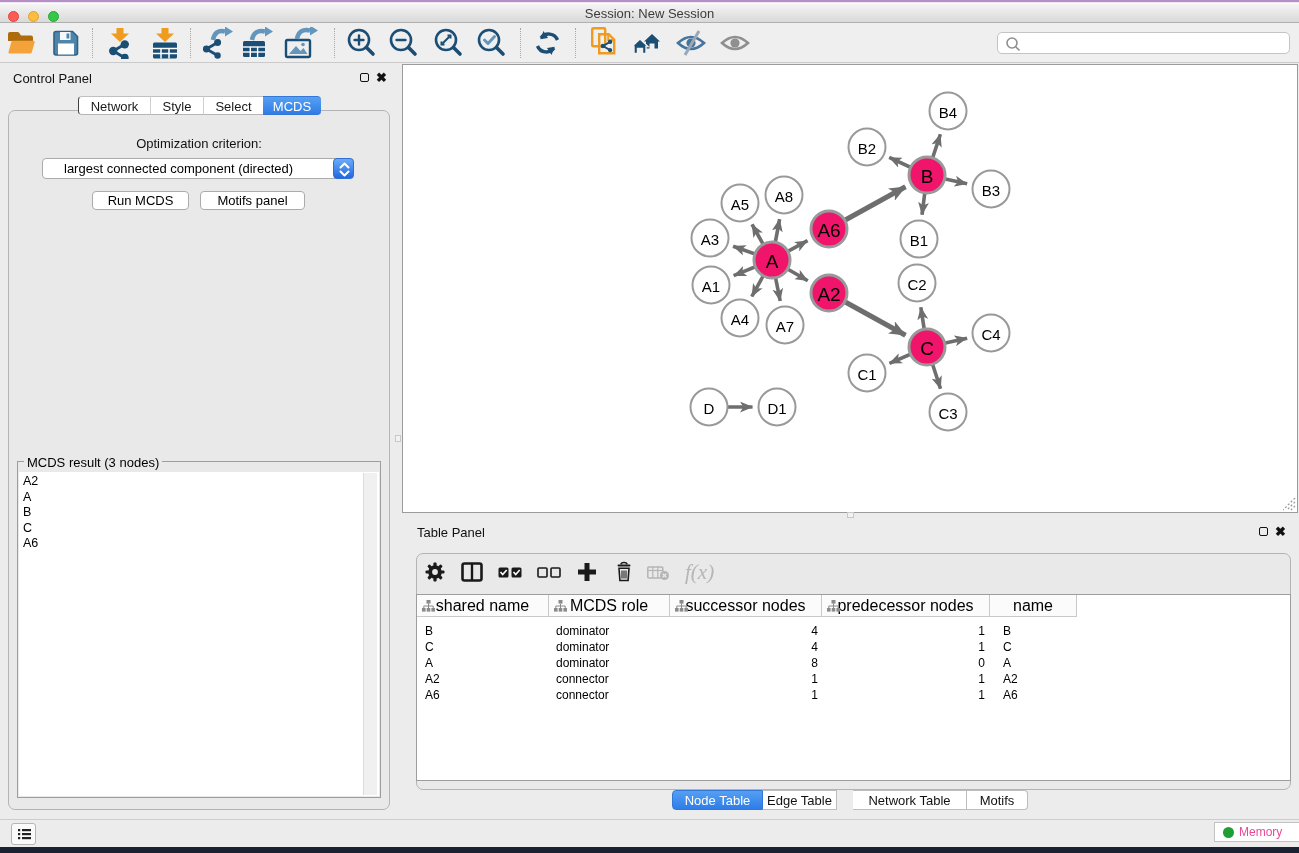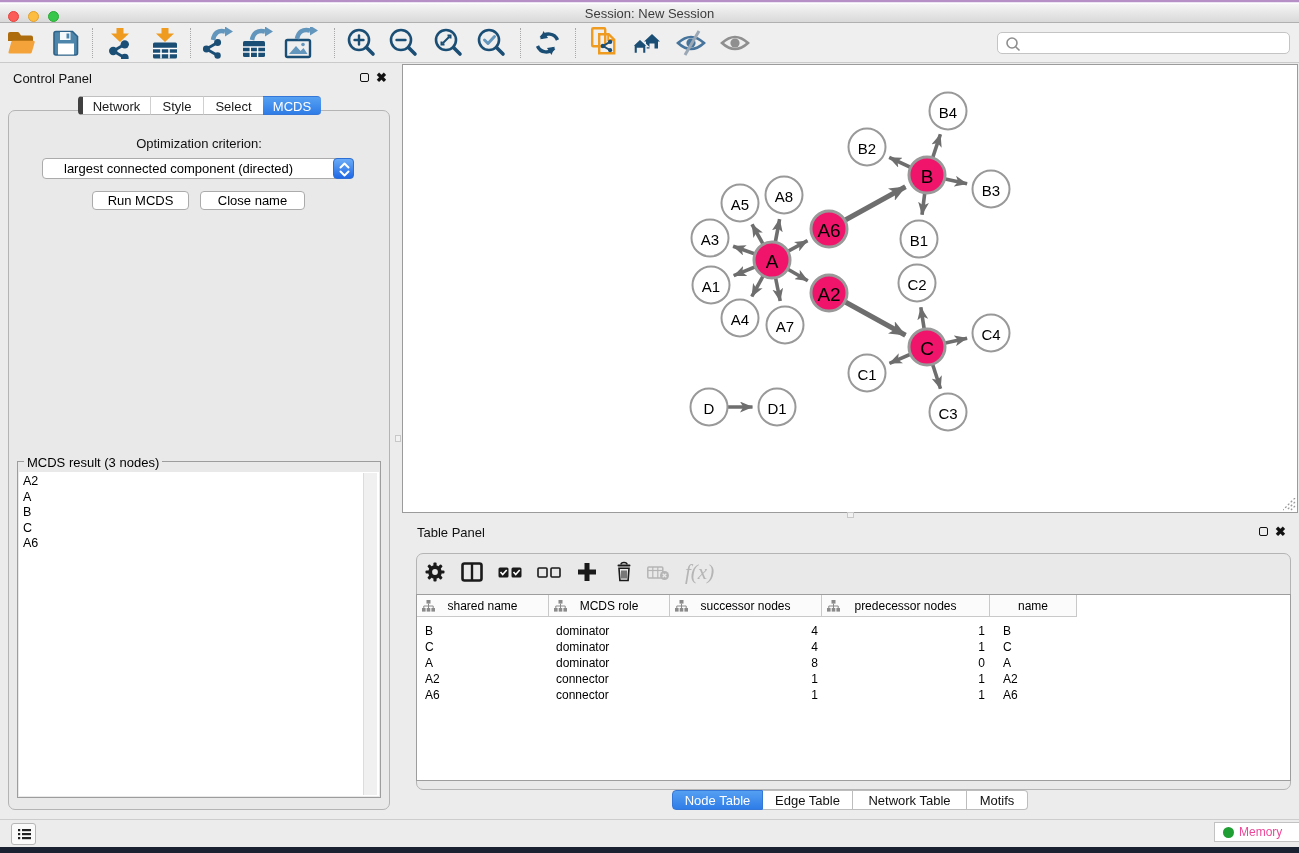--- a/index.html
+++ b/index.html
@@ -33,21 +33,21 @@
 #fsScroll{left:363px;top:473px;width:14px;height:322px;background:#f0f0f0;border-left:1px solid #dcdcdc}
 
 #netwin{left:402px;top:64px;width:896px;height:449px;background:#fff;border:1px solid #9b9b9b}
 #nettitle{left:0;top:0;width:894px;height:21px;background:linear-gradient(#f3f3f3,#d8d8d8);border-bottom:1px solid #acacac}
 .tln{border-radius:50%;width:11px;height:11px;top:5px}
 #nettext{top:4px;width:894px;text-align:center;font-size:13px;color:#333}
 
 #tpTitle{left:417px;top:525px;font-size:13px;color:#111}
 #tpPanel{left:416px;top:553px;width:875px;height:237px;background:#e9e9e9;border:1px solid #b4b4b4;border-radius:7px}
 #tbl{left:416px;top:594px;width:875px;height:187px;background:#fff;border:1px solid #9d9d9d}
-.th{top:595px;height:22px;font-size:12px;color:#000;border-right:1px solid #c9c9c9;text-align:center;line-height:22px}
+.th{top:595px;height:22px;font-size:16px;color:#000;border-right:1px solid #c9c9c9;text-align:center;line-height:22px}
 #thRow{left:417px;top:595px;width:660px;height:22px;background:#fbfbfb;border-bottom:1px solid #c9c9c9}
 .td{font-size:12px;color:#000;height:16px;line-height:16px}
 
 .btab{top:790px;height:20px;background:#fff;border:1px solid #bdbdbd;font-size:13px;text-align:center;line-height:20px;color:#111}
 .btabsel{background:linear-gradient(#55a0f2,#2e7ce8);color:#fff;border-color:#3577d6}
 
 #statusline{left:0;top:819px;width:1299px;height:1px;background:#cdcdcd}
 #statusbar{left:0;top:820px;width:1299px;height:27px;background:#ececec}
 #listbtn{left:11px;top:823px;width:25px;height:22px;background:#fafafa;border:1px solid #b6b6b6;border-radius:3px}
 #membtn{left:1214px;top:822px;width:90px;height:20px;background:#fff;border:1px solid #c2c2c2;font-size:12px;color:#ec4899}
@@ -195,32 +195,32 @@
     <svg width="20" height="20" style="position:absolute;left:5px;top:1px">
       <circle cx="9" cy="9" r="5" fill="none" stroke="#8e8e8e" stroke-width="1.6"></circle>
       <line x1="12.7" y1="12.7" x2="16.5" y2="16.5" stroke="#8e8e8e" stroke-width="1.6"></line>
     </svg>
   </div>
 
 <div class="abs" id="cpTitle">Control Panel</div>
 <div class="abs flicon" style="left:360px;top:73px"></div>
 <div class="abs xicon" style="left:376px;top:70px">✖</div>
 <div class="abs" id="cpPanel"></div>
-<div class="abs tab" style="left:78px;width:72px;border-left:5px solid #404040;border-radius:4px 0 0 4px">Network</div>
+<div class="abs tab" style="left:78px;width:72px;border-left:1px solid #404040;border-radius:4px 0 0 4px">Network</div>
 <div class="abs tab" style="left:150px;width:53px;border-left:1px solid #d0d0d0">Style</div>
 <div class="abs tab" style="left:203px;width:60px;border-left:1px solid #d0d0d0">Select</div>
 <div class="abs tab tabsel" style="left:263px;width:58px;border-radius:0 4px 4px 0">MCDS</div>
 <div class="abs" id="optlabel">Optimization criterion:</div>
 <div class="abs" id="combo"><span style="padding-left:21px">largest connected component (directed)</span></div>
 <div class="abs" id="comboBtn"><svg width="21" height="21">
       <path d="M6.5 8.5 L10.5 4.5 L14.5 8.5" fill="none" stroke="#fff" stroke-width="2" stroke-linecap="round" stroke-linejoin="round"></path>
       <path d="M6.5 12.5 L10.5 16.5 L14.5 12.5" fill="none" stroke="#fff" stroke-width="2" stroke-linecap="round" stroke-linejoin="round"></path>
     </svg></div>
 <div class="abs btn" style="left:92px;width:97px">Run MCDS</div>
-<div class="abs btn" style="left:200px;width:105px">Close name</div>
+<div class="abs btn" style="left:200px;width:105px">Motifs panel</div>
 <div class="abs" id="fs"></div>
 <div class="abs" id="fsList">
 <div style="padding:2px 0 0 4px;line-height:15.6px">A2<br>A<br>B<br>C<br>A6</div>
 </div>
 <div class="abs" id="fsScroll"></div>
 <div class="abs" id="fsLegend">MCDS result (3 nodes)</div>
 
 <div class="abs" id="netwin">
   <div class="abs" style="left:0;top:12px;width:894px;height:425px">
       <svg width="894" height="425" style="position:absolute;left:0;top:0">
@@ -445,21 +445,21 @@
 <div class="abs td" style="left:556px;top:671px;width:110px">connector</div>
 <div class="abs td" style="left:700px;top:671px;width:118px;text-align:right">1</div>
 <div class="abs td" style="left:870px;top:671px;width:115px;text-align:right">1</div>
 <div class="abs td" style="left:1003px;top:671px;width:70px">A2</div>
 <div class="abs td" style="left:425px;top:687px;width:120px">A6</div>
 <div class="abs td" style="left:556px;top:687px;width:110px">connector</div>
 <div class="abs td" style="left:700px;top:687px;width:118px;text-align:right">1</div>
 <div class="abs td" style="left:870px;top:687px;width:115px;text-align:right">1</div>
 <div class="abs td" style="left:1003px;top:687px;width:70px">A6</div>
 <div class="abs btab btabsel" style="left:672px;width:91px;border-radius:4px 0 0 4px">Node Table</div>
-<div class="abs btab" style="left:763px;width:90px;border-left:0">Edge Table</div>
+<div class="abs btab" style="left:763px;width:74px;border-left:0">Edge Table</div>
 <div class="abs btab" style="left:853px;width:114px;border-left:0">Network Table</div>
 <div class="abs btab" style="left:967px;width:61px;border-left:0;border-radius:0 4px 4px 0">Motifs</div>
 
 <div class="abs" id="statusline"></div>
 <div class="abs" id="statusbar"></div>
 <div class="abs" id="listbtn">
     <svg width="23" height="20" style="position:absolute;left:1px;top:0">
       <g fill="#222">
         <rect x="5" y="5" width="2.2" height="2.2"></rect>
         <rect x="9" y="5" width="9" height="2.2"></rect>

